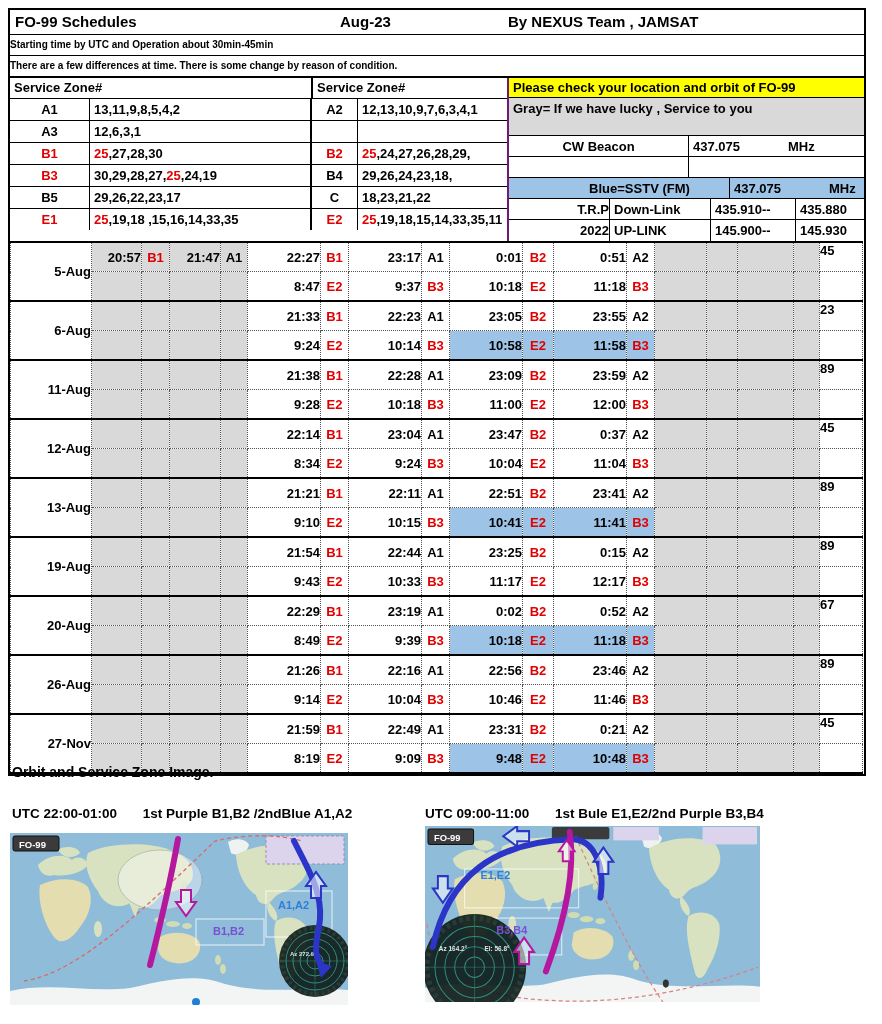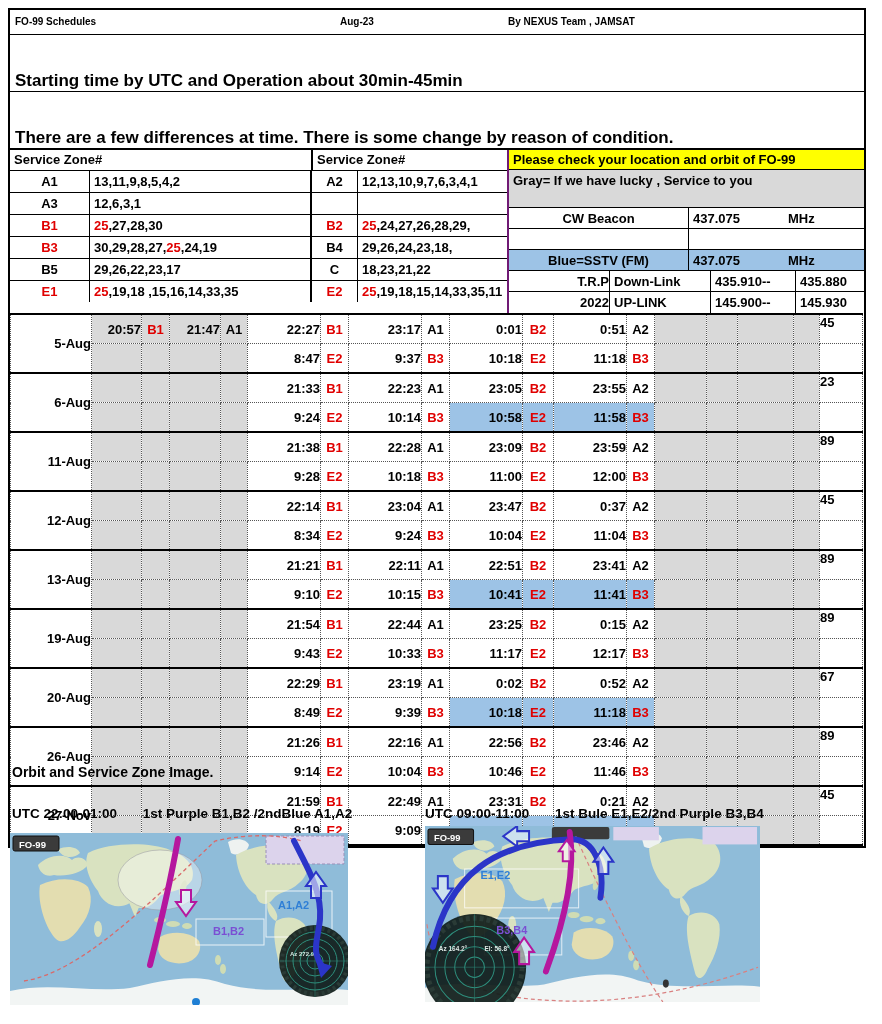--- a/index.html
+++ b/index.html
@@ -1,25 +1,25 @@
 <!DOCTYPE html>
 <html><head>
 <meta charset="utf-8">
 <style>
   html,body{margin:0;padding:0;background:#fff;}
   .sheet{position:relative;width:882px;height:1024px;background:#fff;
          font-family:"Liberation Sans",sans-serif;font-weight:700;color:#000;overflow:hidden;}
 
   
   .toptable{position:absolute;left:8px;top:8px;width:858px;border:2.5px solid #000;box-sizing:border-box;background:#fff;}
-  .trow-title{height:24px;border-bottom:1px solid #000;position:relative;font-size:10px;line-height:24px;}
+  .trow-title{height:24px;border-bottom:1px solid #000;position:relative;font-size:15px;line-height:24px;}
   .tt-left{position:absolute;left:5px;}
   .tt-center{position:absolute;left:330px;}
   .tt-right{position:absolute;left:498px;}
-  .trow-note{height:20px;border-bottom:1px solid #000;font-size:17px;line-height:20px;padding-left:5px;margin-top:36px;}
+  .trow-note{height:20px;border-bottom:1px solid #000;font-size:10px;line-height:20px;}
   .trow-note2{border-bottom:2px solid #000;}
 
   .zonewrap{display:flex;}
   .zleft{width:497px;box-sizing:border-box;}
   .zright{flex:1;border-left:2px solid #701a75;box-sizing:border-box;}
   .zhead{display:flex;height:20px;border-bottom:1px solid #000;font-size:13px;line-height:20px;}
   .zh1{width:303px;border-right:2px solid #000;padding-left:4px;box-sizing:border-box;}
   .zh2{flex:1;padding-left:4px;}
   .zrow{display:flex;height:21px;border-bottom:1px solid #000;font-size:13px;line-height:21px;}
   .zrow:last-child{border-bottom:none;}
@@ -35,21 +35,21 @@
   .pr-gray{height:38px;line-height:21px;border-bottom:1px solid #000;background:#d9d9d9;padding-left:4px;}
   .pr-flex{display:flex;height:21px;line-height:21px;border-bottom:1px solid #000;}
   .pr-flex:last-child{border-bottom:none;}
   .pc-lbl2{width:180px;text-align:center;border-right:1px solid #000;box-sizing:border-box;}
   .pc-val{width:85px;padding-left:4px;box-sizing:border-box;}
   .pc-unit{flex:1;padding-left:14px;}
   .pc1{width:101px;text-align:right;border-right:1px solid #000;box-sizing:border-box;}
   .pc2{width:101px;padding-left:4px;border-right:1px solid #000;box-sizing:border-box;}
   .pc3{width:85px;padding-left:4px;border-right:1px solid #000;box-sizing:border-box;}
   .pc4{flex:1;padding-left:4px;}
-  .blue-bg{background:#9dc3e6;}
+  .blue-bg{background:#9dc3e6;padding-left:41px;}
 
   
   table.sched{border-collapse:collapse;table-layout:fixed;width:853px;border-top:2px solid #000;border-bottom:2px solid #000;}
   table.sched td{border:1px dotted #555;height:28px;font-size:13px;padding:0;overflow:hidden;white-space:nowrap;}
   table.sched tr.rtop td{border-top:2px solid #000;}
   td.date{border-right:2px solid #000;border-left:none;text-align:right;padding-right:3px;font-size:13px;}
   td.t{border-left:2px solid #000;text-align:right;padding-right:3px;}
   td.c{border-right:2px solid #000;text-align:center;}
   td.num{border-left:2px solid #000;border-right:none;text-align:left;vertical-align:top;padding-left:3px;line-height:15px;}
   td.numb{border-left:2px solid #000;border-right:none;}

